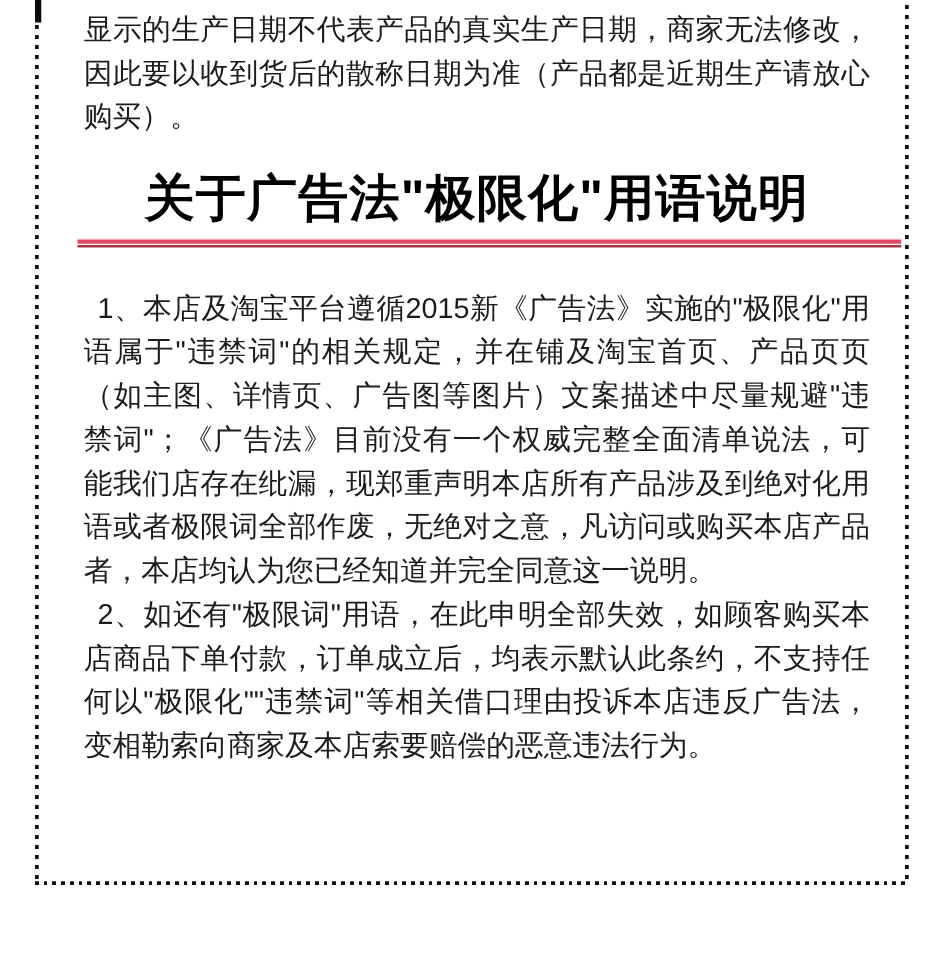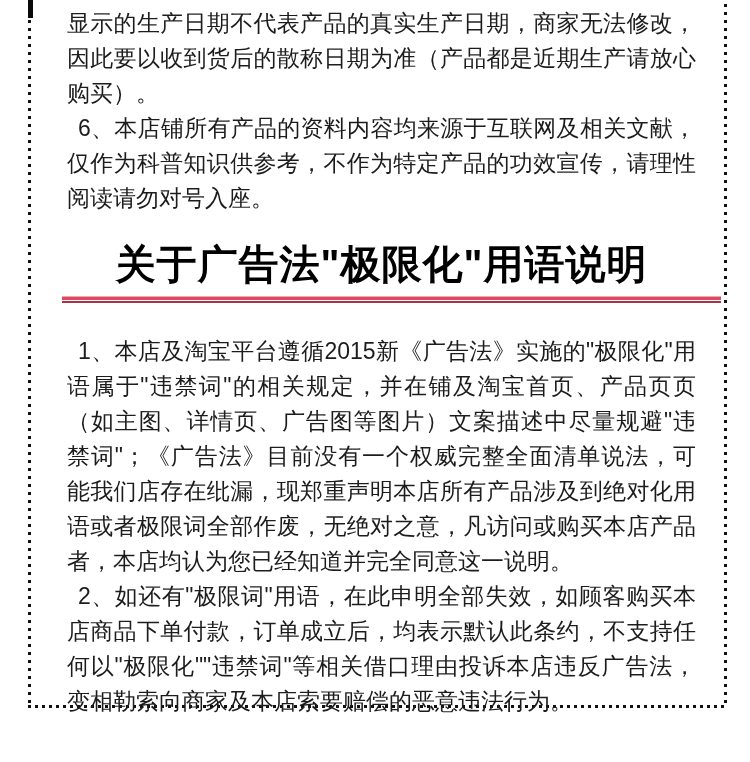--- a/index.html
+++ b/index.html
@@ -84,21 +84,20 @@
 <div class="frame">
   <div class="border-strip border-left"></div>
   <div class="border-strip border-right"></div>
   <div class="border-strip border-bottom"></div>
   <div class="top-left-dash"></div>
 
   <div class="content">
 
     <div>
       <p class="body-text">显示的生产日期不代表产品的真实生产日期，商家无法修改，因此要以收到货后的散称日期为准（产品都是近期生产请放心购买）。</p>
-      <p class="body-text indented">6、本店铺所有产品的资料内容均来源于互联网及相关文献，仅作为科普知识供参考，不作为特定产品的功效宣传，请理性阅读请勿对号入座。</p>
     </div>
 
     <h1 class="heading">关于广告法"极限化"用语说明</h1>
 
     <div class="red-divider">
       <div class="rl-main"></div>
       <div class="rl-sub"></div>
     </div>
 
     <div class="terms">

